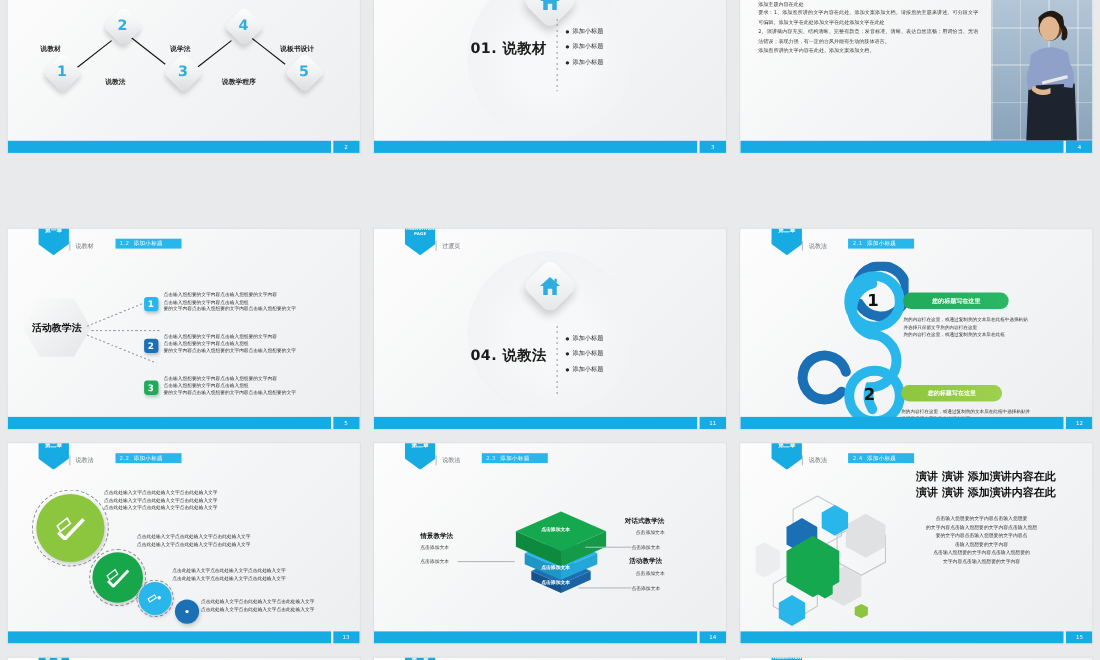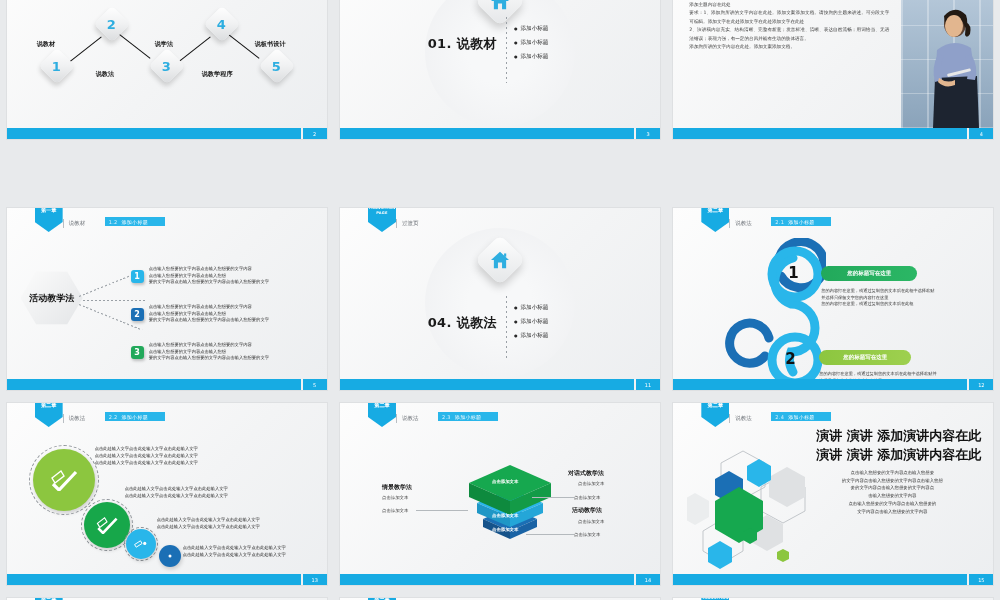--- a/index.html
+++ b/index.html
@@ -146,22 +146,22 @@
 
   
   .cir{ position:absolute; border-radius:50%; display:flex; align-items:center; justify-content:center;
         box-shadow:1px 2px 4px rgba(0,0,0,.18);}
   .cirdash{ position:absolute; border-radius:50%; border:1px dashed #8d9298;}
   .c13txt{ position:absolute; font-size:4.3px; line-height:1.65; color:#242424; white-space:nowrap;}
   .lbl14b{ position:absolute; font-size:6px; font-weight:bold; color:#141414;}
   .lbl14s{ position:absolute; font-size:4.4px; color:#3b3b3b;}
   .line14{ position:absolute; height:1px; background:#b4b9bd;}
   .boxtext{ position:absolute; font-size:4.4px; font-weight:bold; color:#fff;}
-  .head15{ position:absolute; right:12px; top:24px; width:170px; text-align:right;
-           font-size:13px; font-weight:bold; color:#121212; line-height:1.45;}
+  .head15{ position:absolute; right:12px; top:24px; width:170px; text-align:center;
+           font-size:10px; font-weight:bold; color:#121212; line-height:1.45;}
   .body15{ position:absolute; right:12px; top:66px; width:178px; text-align:center;
            font-size:4.4px; line-height:1.75; color:#2d2d2d;}
 </style>
 </head>
 <body>
 
 <div id="grid">
 
   <div class="cell">
     <div class="slide r0">

